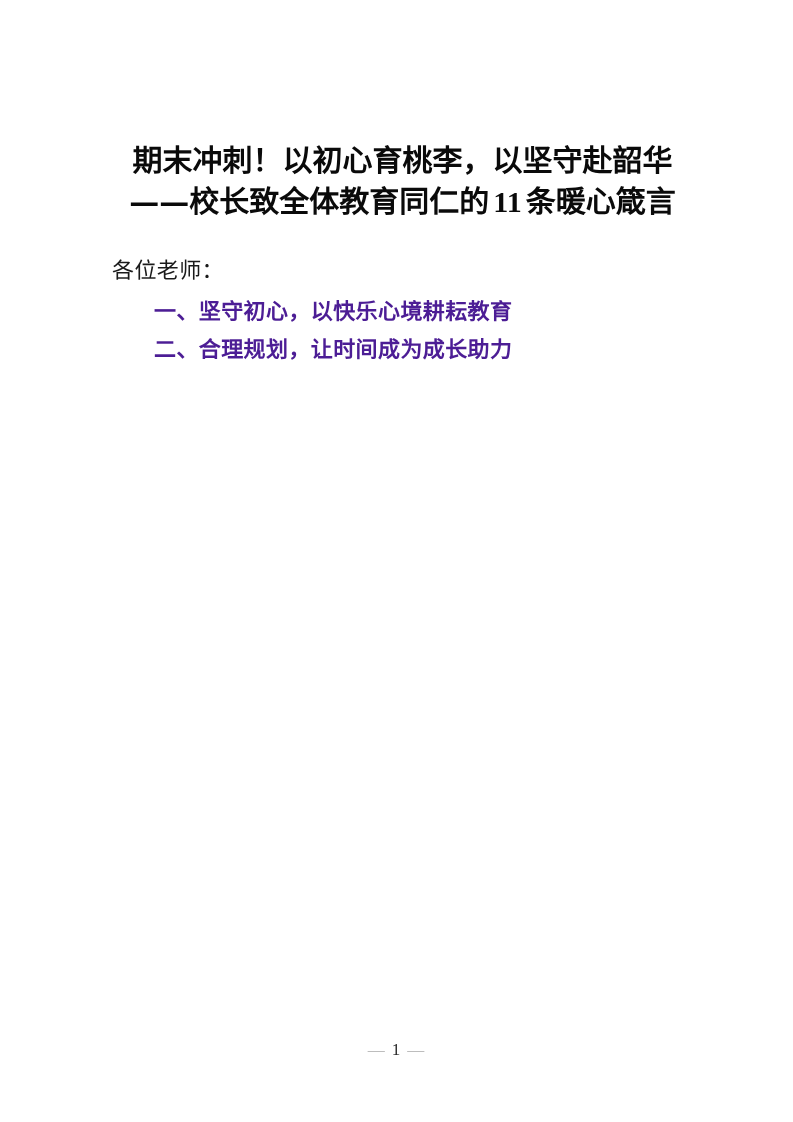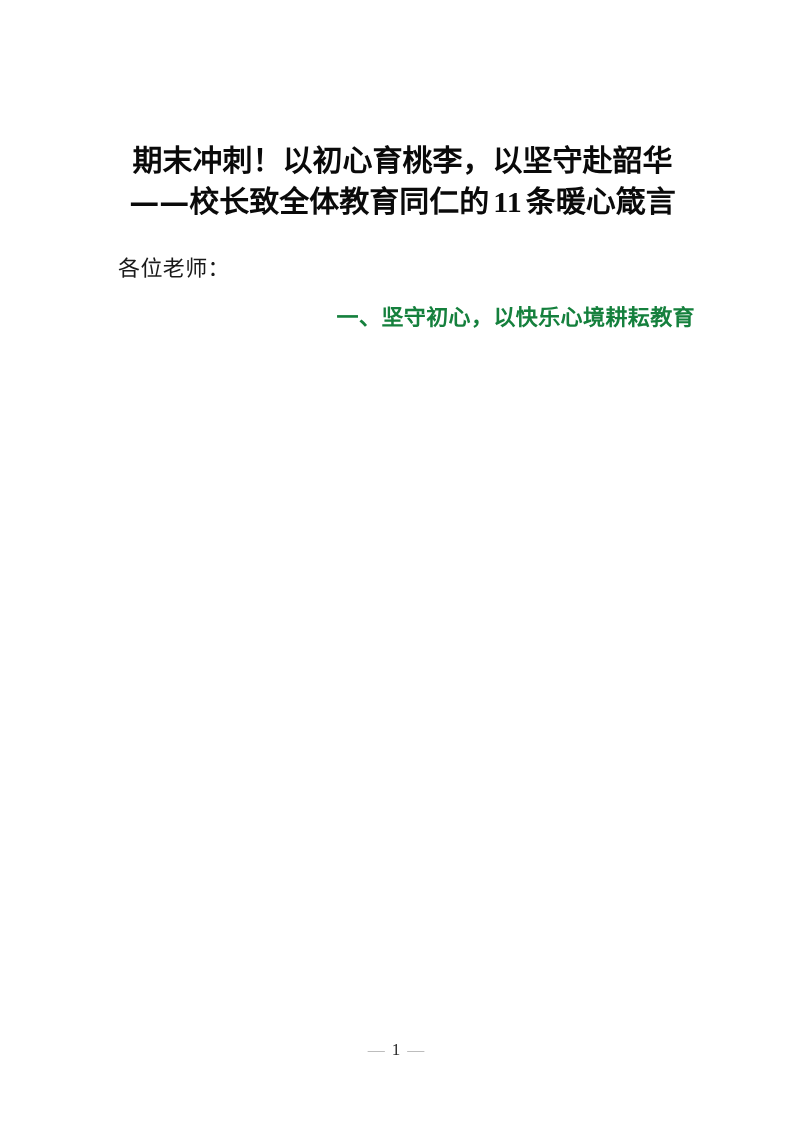--- a/index.html
+++ b/index.html
@@ -52,45 +52,44 @@
     font-weight: bold;
     padding: 0 4px;
   }
 
   
   .body-block {
     margin-top: 30px;
   }
 
   p.para {
-    margin: 8px;
+    margin: 2px;
     font-size: 22px;
     line-height: 38px;
     text-align: justify;
     text-align-last: left;
     text-justify: inter-ideograph;
     letter-spacing: 0.4px;
     color: #1a1a1a;
-    font-family: Liberation Mono, monospace;
+    font-family: Liberation Serif, serif;
   }
 
   p.indent {
     text-indent: 44px;
   }
 
   p.heading {
     margin: 0;
     font-size: 22px;
     line-height: 38px;
     font-weight: bold;
     text-indent: 44px;
     letter-spacing: 0.4px;
-    color: #15803d;
+    color: #4c1d95;
     font-family: "DejaVu Serif", "Liberation Serif", serif;
-    text-align: right;
   }
 
   
   .page-footer {
     position: absolute;
     left: 0;
     top: 1040px;
     width: 793px;
     text-align: center;
     font-size: 17px;
@@ -118,20 +117,21 @@
 
     <div class="body-block">
 
       <p class="para">各位老师：</p>
 
 
 
       <p class="heading">一、坚守初心，以快乐心境耕耘教育</p>
 
 
+      <p class="heading">二、合理规划，让时间成为成长助力</p>
 
     </div>
   </div>
 
   <div class="page-footer">
     <span class="dash">—</span><span class="pgnum">1</span><span class="dash">—</span>
   </div>
 
 </div>
 

